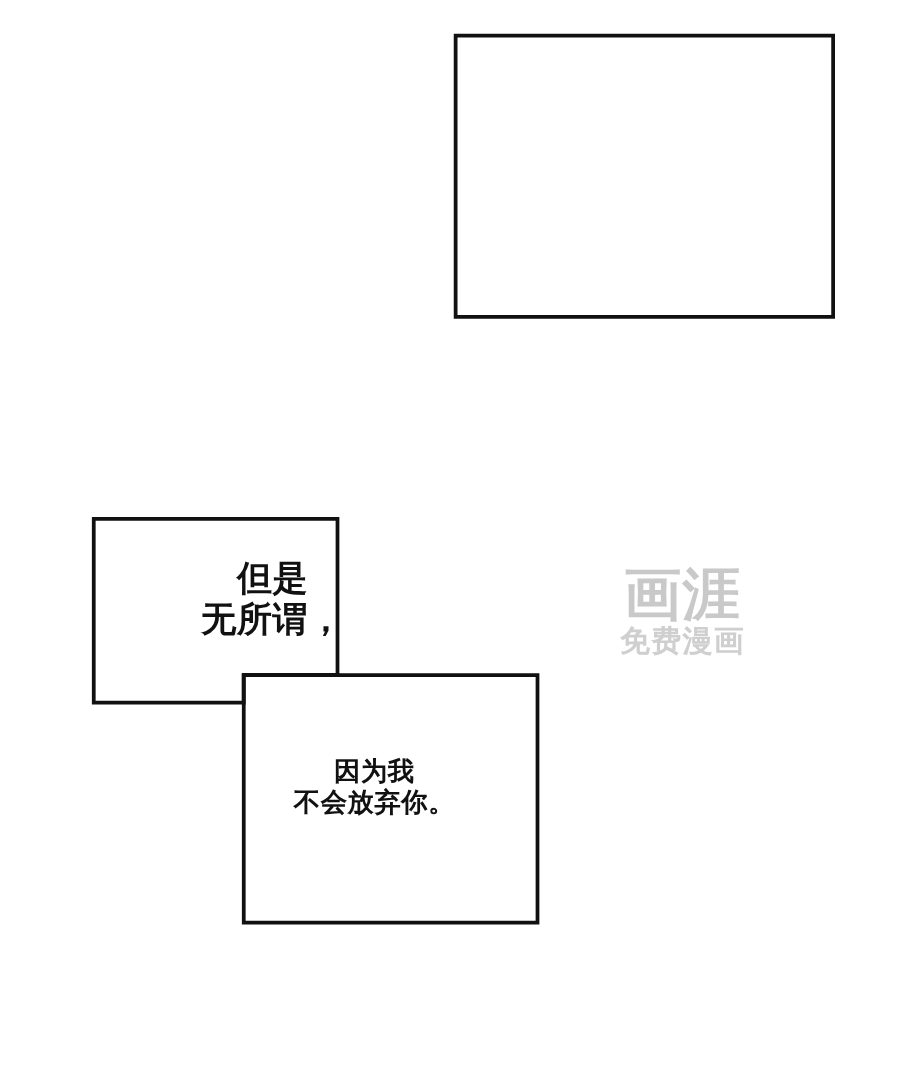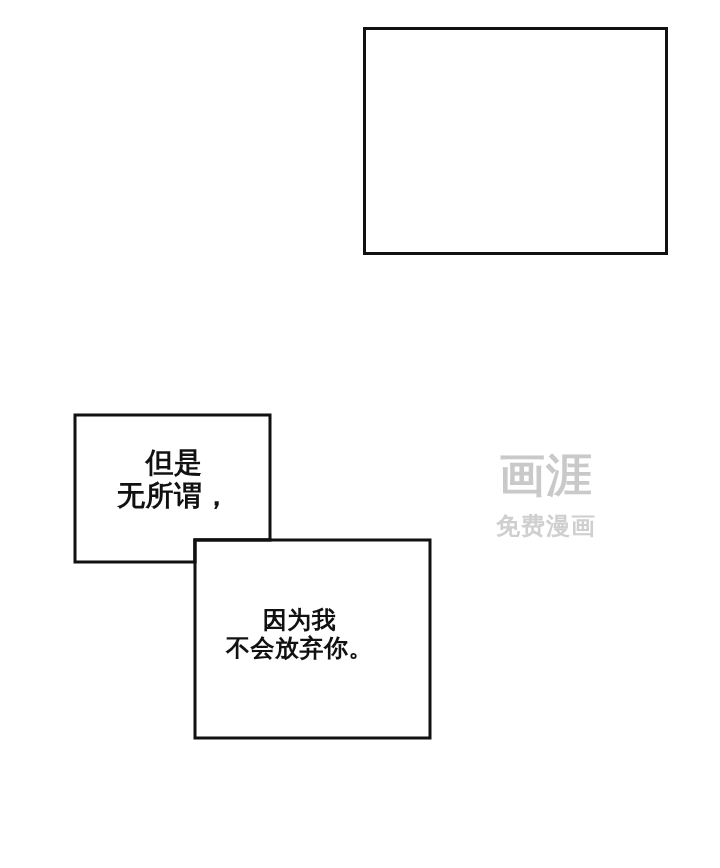--- a/index.html
+++ b/index.html
@@ -64,26 +64,27 @@
     left: 363px;
     top: 110px;
     width: 305px;
     font-size: 29px;
   }
   #caption-2 {
     left: 78px;
     top: 446px;
     width: 192px;
     font-size: 28px;
+    padding-left: 44px;
   }
   #caption-3 {
     left: 198px;
     top: 606px;
     width: 203px;
-    font-size: 24px;
+    font-size: 21px;
   }
 
   
   #watermark {
     position: absolute;
     left: 478px;
     top: 452px;
     width: 136px;
     text-align: center;
     user-select: none;
@@ -95,21 +96,21 @@
     letter-spacing: 1px;
     color: #c9c9c9;
     text-shadow:
       1px 1px 0 #ffffff,
      -1px -1px 0 #ffffff,
       1px -1px 0 #ffffff,
      -1px 1px 0 #ffffff,
       2px 2px 3px rgba(255,255,255,0.9);
   }
   #watermark .wm-sub {
-    margin-top: 16px;
+    margin-top: 4px;
     font-size: 24px;
     font-weight: 700;
     line-height: 1.0;
     letter-spacing: 1px;
     color: #cfcfcf;
     text-shadow:
       1px 1px 0 #ffffff,
      -1px -1px 0 #ffffff,
       1px -1px 0 #ffffff,
      -1px 1px 0 #ffffff;

